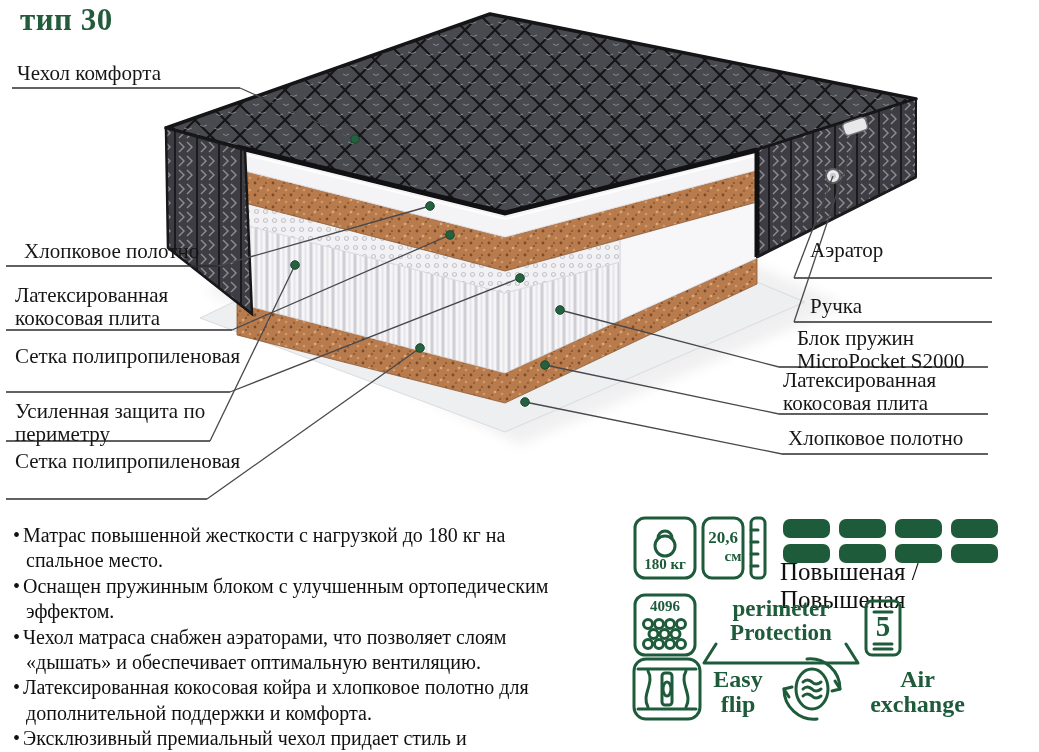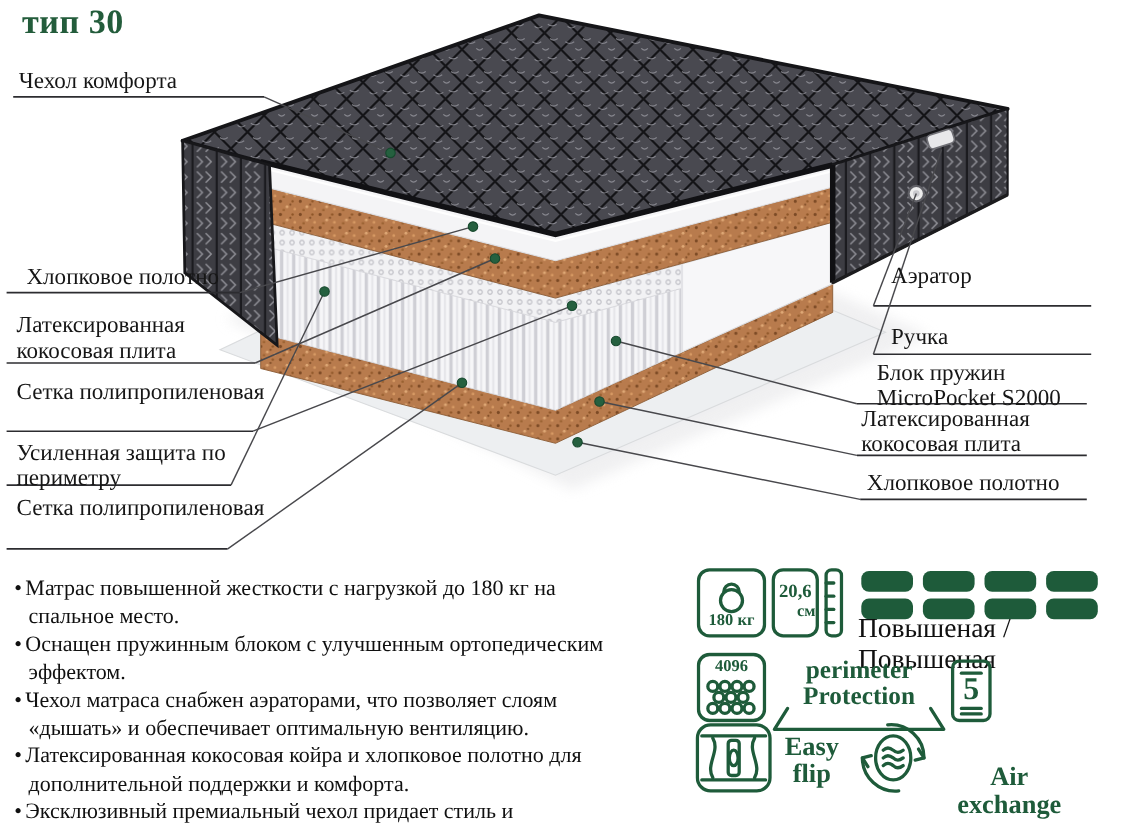--- a/index.html
+++ b/index.html
@@ -253,18 +253,18 @@
   <div class="ico" style="left:777px;top:654px;">
     <svg width="70" height="70" viewBox="0 0 70 70">
       <ellipse cx="35" cy="35" rx="16" ry="20" class="g"></ellipse>
       <path d="M26,28 q4,-4 9,0 q4,4 9,0 M26,35 q4,-4 9,0 q4,4 9,0 M26,42 q4,-4 9,0 q4,4 9,0" class="g" stroke-width="2.2"></path>
       <path d="M30,5 a30,30 0 0 1 33,30" class="g" stroke-width="3.2"></path>
       <polyline points="58,27 63,35 55,37" class="g" stroke-width="2.6"></polyline>
       <path d="M40,65 a30,30 0 0 1 -33,-30" class="g" stroke-width="3.2"></path>
       <polyline points="12,43 7,35 15,33" class="g" stroke-width="2.6"></polyline>
     </svg>
   </div>
-  <div class="itext" style="left:845px;top:667px;width:145px;font-size:24px;margin-top:28px;">
+  <div class="itext" style="left:845px;top:667px;width:145px;font-size:24px;">
     <div>Air</div>
     <div>exchange</div>
   </div>
 
 </div>
 
 </body></html>

